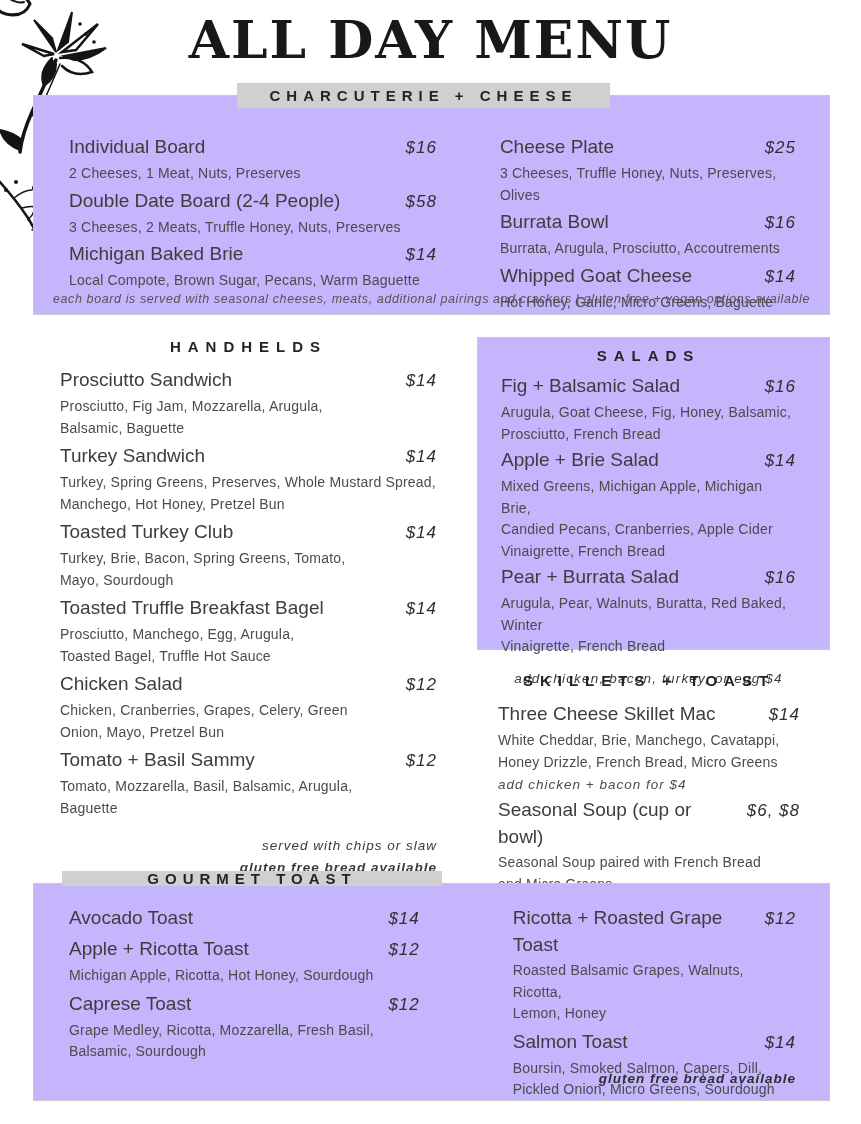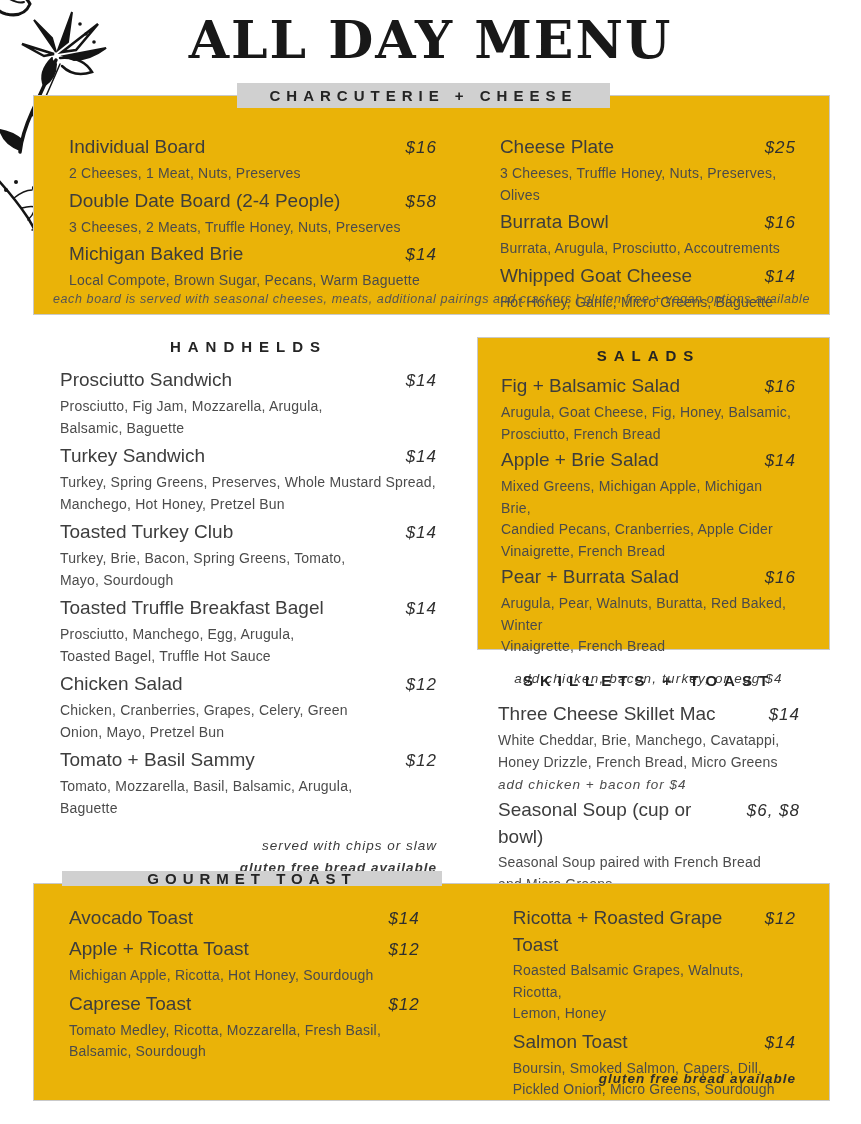--- a/index.html
+++ b/index.html
@@ -25,21 +25,21 @@
   .banner {
     position:absolute; background:#d0d0d0;
     display:flex; align-items:center; justify-content:center;
     font-weight:bold; font-size:15px; letter-spacing:6px;
     color:#242424; z-index:2; white-space:nowrap;
   }
   .banner-charcuterie { left:237px; top:83px; width:373px; height:25px; }
   .banner-toast       { left:62px;  top:871px; width:380px; height:15px; }
 
   
-  .panel { position:absolute; border:1px solid #c9c9c9; background:#eab308; box-sizing:border-box; }
+  .panel { position:absolute; border:1px solid #c9c9c9; background:#c4b5fd; box-sizing:border-box; }
   .box-charcuterie { left:33px; top:95px;  width:797px; height:220px; padding:37px 33px 0 35px; }
   .box-salads      { left:477px; top:337px; width:353px; height:313px; padding:9px 33px 0 23px; }
   .box-toast       { left:33px; top:883px; width:797px; height:218px; padding:20px 33px 0 35px; }
 
   .two-col { display:flex; }
   .box-charcuterie .col-left { width:369px; margin-right:63px; }
   .box-charcuterie .col-right { width:297px; }
   .box-toast .col-left { width:369px; margin-right:93px; }
   .box-toast .col-right { width:298px; }
 
@@ -315,21 +315,21 @@
             <span class="item-name">Apple + Ricotta Toast</span>
             <span class="item-price">$12</span>
           </div>
           <div class="item-desc">Michigan Apple, Ricotta, Hot Honey, Sourdough</div>
         </div>
         <div class="item">
           <div class="item-head">
             <span class="item-name">Caprese Toast</span>
             <span class="item-price">$12</span>
           </div>
-          <div class="item-desc">Tomato Medley, Ricotta, Mozzarella, Fresh Basil,
+          <div class="item-desc">Grape Medley, Ricotta, Mozzarella, Fresh Basil,
 Balsamic, Sourdough</div>
         </div>
       </div>
       <div class="col-right">
         <div class="item">
           <div class="item-head">
             <span class="item-name">Ricotta + Roasted Grape Toast</span>
             <span class="item-price">$12</span>
           </div>
           <div class="item-desc">Roasted Balsamic Grapes, Walnuts, Ricotta,

